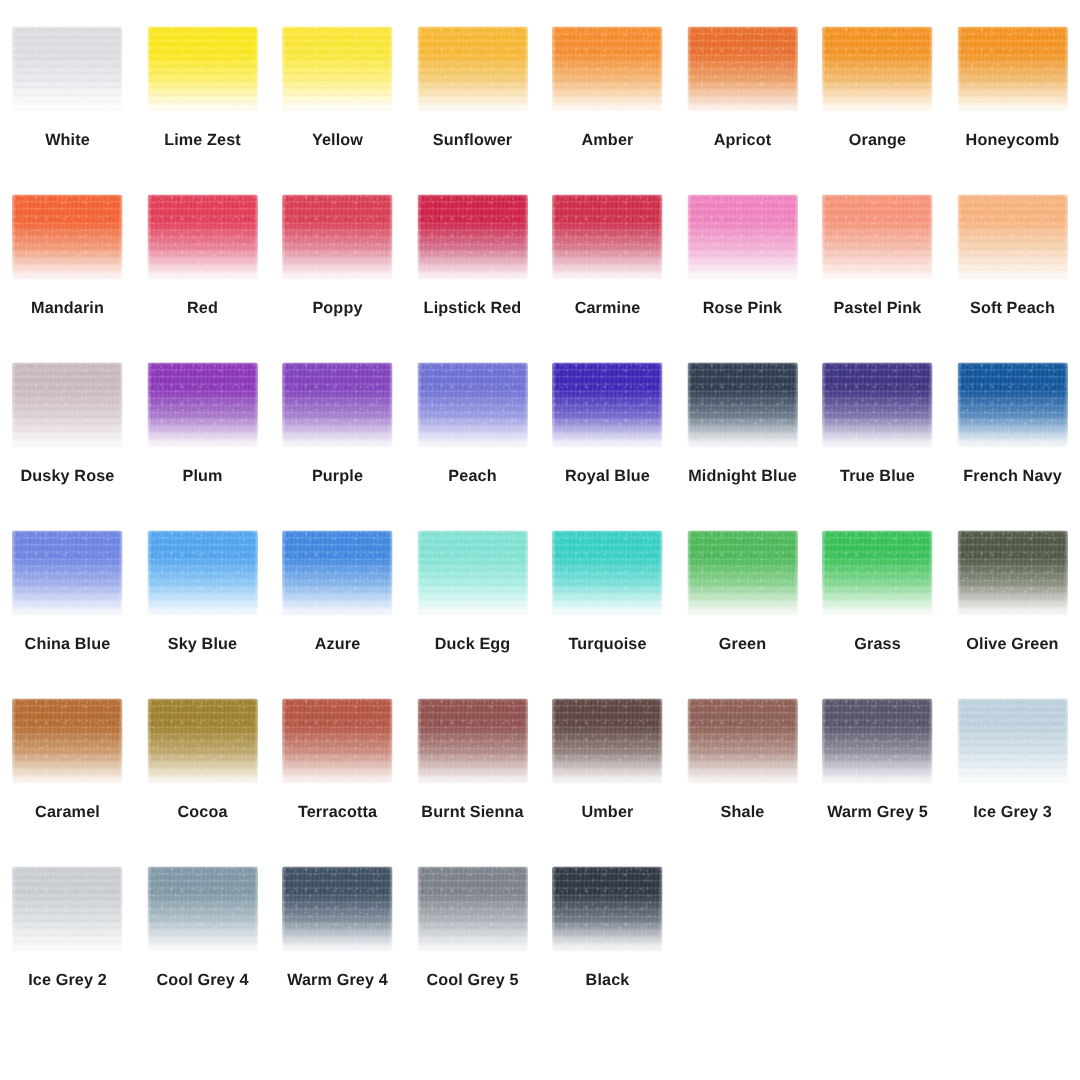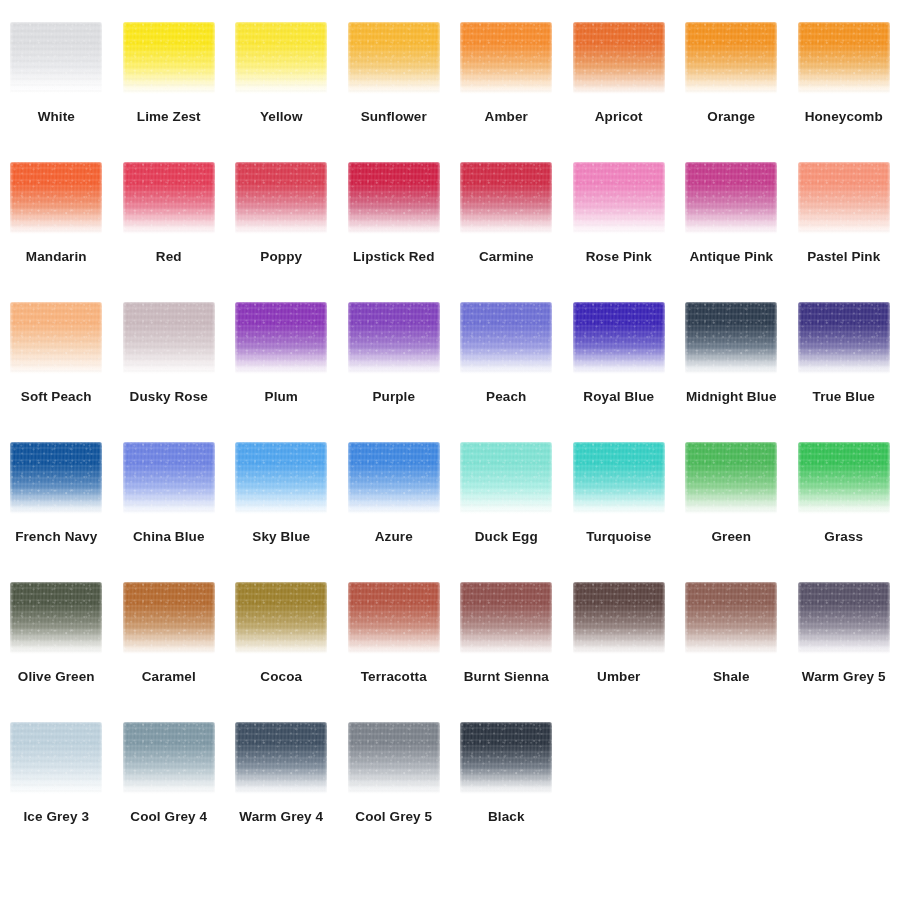--- a/index.html
+++ b/index.html
@@ -240,29 +240,20 @@
         <div class="swatch-chip">
           <div class="chip-fill" style="background: linear-gradient(rgb(239, 129, 189) 0%, rgb(239, 129, 189) 30%, rgb(243, 176, 214) 62%, rgb(252, 238, 246) 90%, rgb(255, 255, 255) 100%);"></div>
           <div class="chip-texture"></div>
           <div class="chip-grain"></div>
           <div class="chip-edge"></div>
         </div>
         <div class="swatch-label">Rose Pink</div>
       </div>
       <div class="swatch-cell">
         <div class="swatch-chip">
-          <div class="chip-fill" style="background: linear-gradient(rgb(196, 59, 140) 0%, rgb(196, 59, 140) 30%, rgb(212, 131, 181) 62%, rgb(246, 227, 238) 90%, rgb(255, 255, 255) 100%);"></div>
-          <div class="chip-texture"></div>
-          <div class="chip-grain"></div>
-          <div class="chip-edge"></div>
-        </div>
-        <div class="swatch-label">Antique Pink</div>
-      </div>
-      <div class="swatch-cell">
-        <div class="swatch-chip">
           <div class="chip-fill" style="background: linear-gradient(rgb(247, 146, 119) 0%, rgb(247, 146, 119) 30%, rgb(246, 187, 171) 62%, rgb(253, 236, 231) 90%, rgb(255, 255, 255) 100%);"></div>
           <div class="chip-texture"></div>
           <div class="chip-grain"></div>
           <div class="chip-edge"></div>
         </div>
         <div class="swatch-label">Pastel Pink</div>
       </div>
       <div class="swatch-cell">
         <div class="swatch-chip">
           <div class="chip-fill" style="background: linear-gradient(rgb(248, 178, 124) 0%, rgb(248, 178, 124) 30%, rgb(248, 212, 180) 62%, rgb(253, 242, 233) 90%, rgb(255, 255, 255) 100%);"></div>
@@ -480,20 +471,29 @@
         <div class="swatch-label">Warm Grey 5</div>
       </div>
       <div class="swatch-cell">
         <div class="swatch-chip">
           <div class="chip-fill" style="background: linear-gradient(rgb(188, 208, 220) 0%, rgb(188, 208, 220) 30%, rgb(212, 225, 233) 62%, rgb(244, 248, 250) 90%, rgb(255, 255, 255) 100%);"></div>
           <div class="chip-texture"></div>
           <div class="chip-grain"></div>
           <div class="chip-edge"></div>
         </div>
         <div class="swatch-label">Ice Grey 3</div>
+      </div>
+      <div class="swatch-cell">
+        <div class="swatch-chip">
+          <div class="chip-fill" style="background: linear-gradient(rgb(201, 205, 210) 0%, rgb(201, 205, 210) 30%, rgb(221, 224, 227) 62%, rgb(246, 247, 248) 90%, rgb(255, 255, 255) 100%);"></div>
+          <div class="chip-texture"></div>
+          <div class="chip-grain"></div>
+          <div class="chip-edge"></div>
+        </div>
+        <div class="swatch-label">Ice Grey 2</div>
       </div>
       <div class="swatch-cell">
         <div class="swatch-chip">
           <div class="chip-fill" style="background: linear-gradient(rgb(125, 151, 164) 0%, rgb(125, 151, 164) 30%, rgb(174, 192, 201) 62%, rgb(237, 241, 243) 90%, rgb(255, 255, 255) 100%);"></div>
           <div class="chip-texture"></div>
           <div class="chip-grain"></div>
           <div class="chip-edge"></div>
         </div>
         <div class="swatch-label">Cool Grey 4</div>
       </div>

